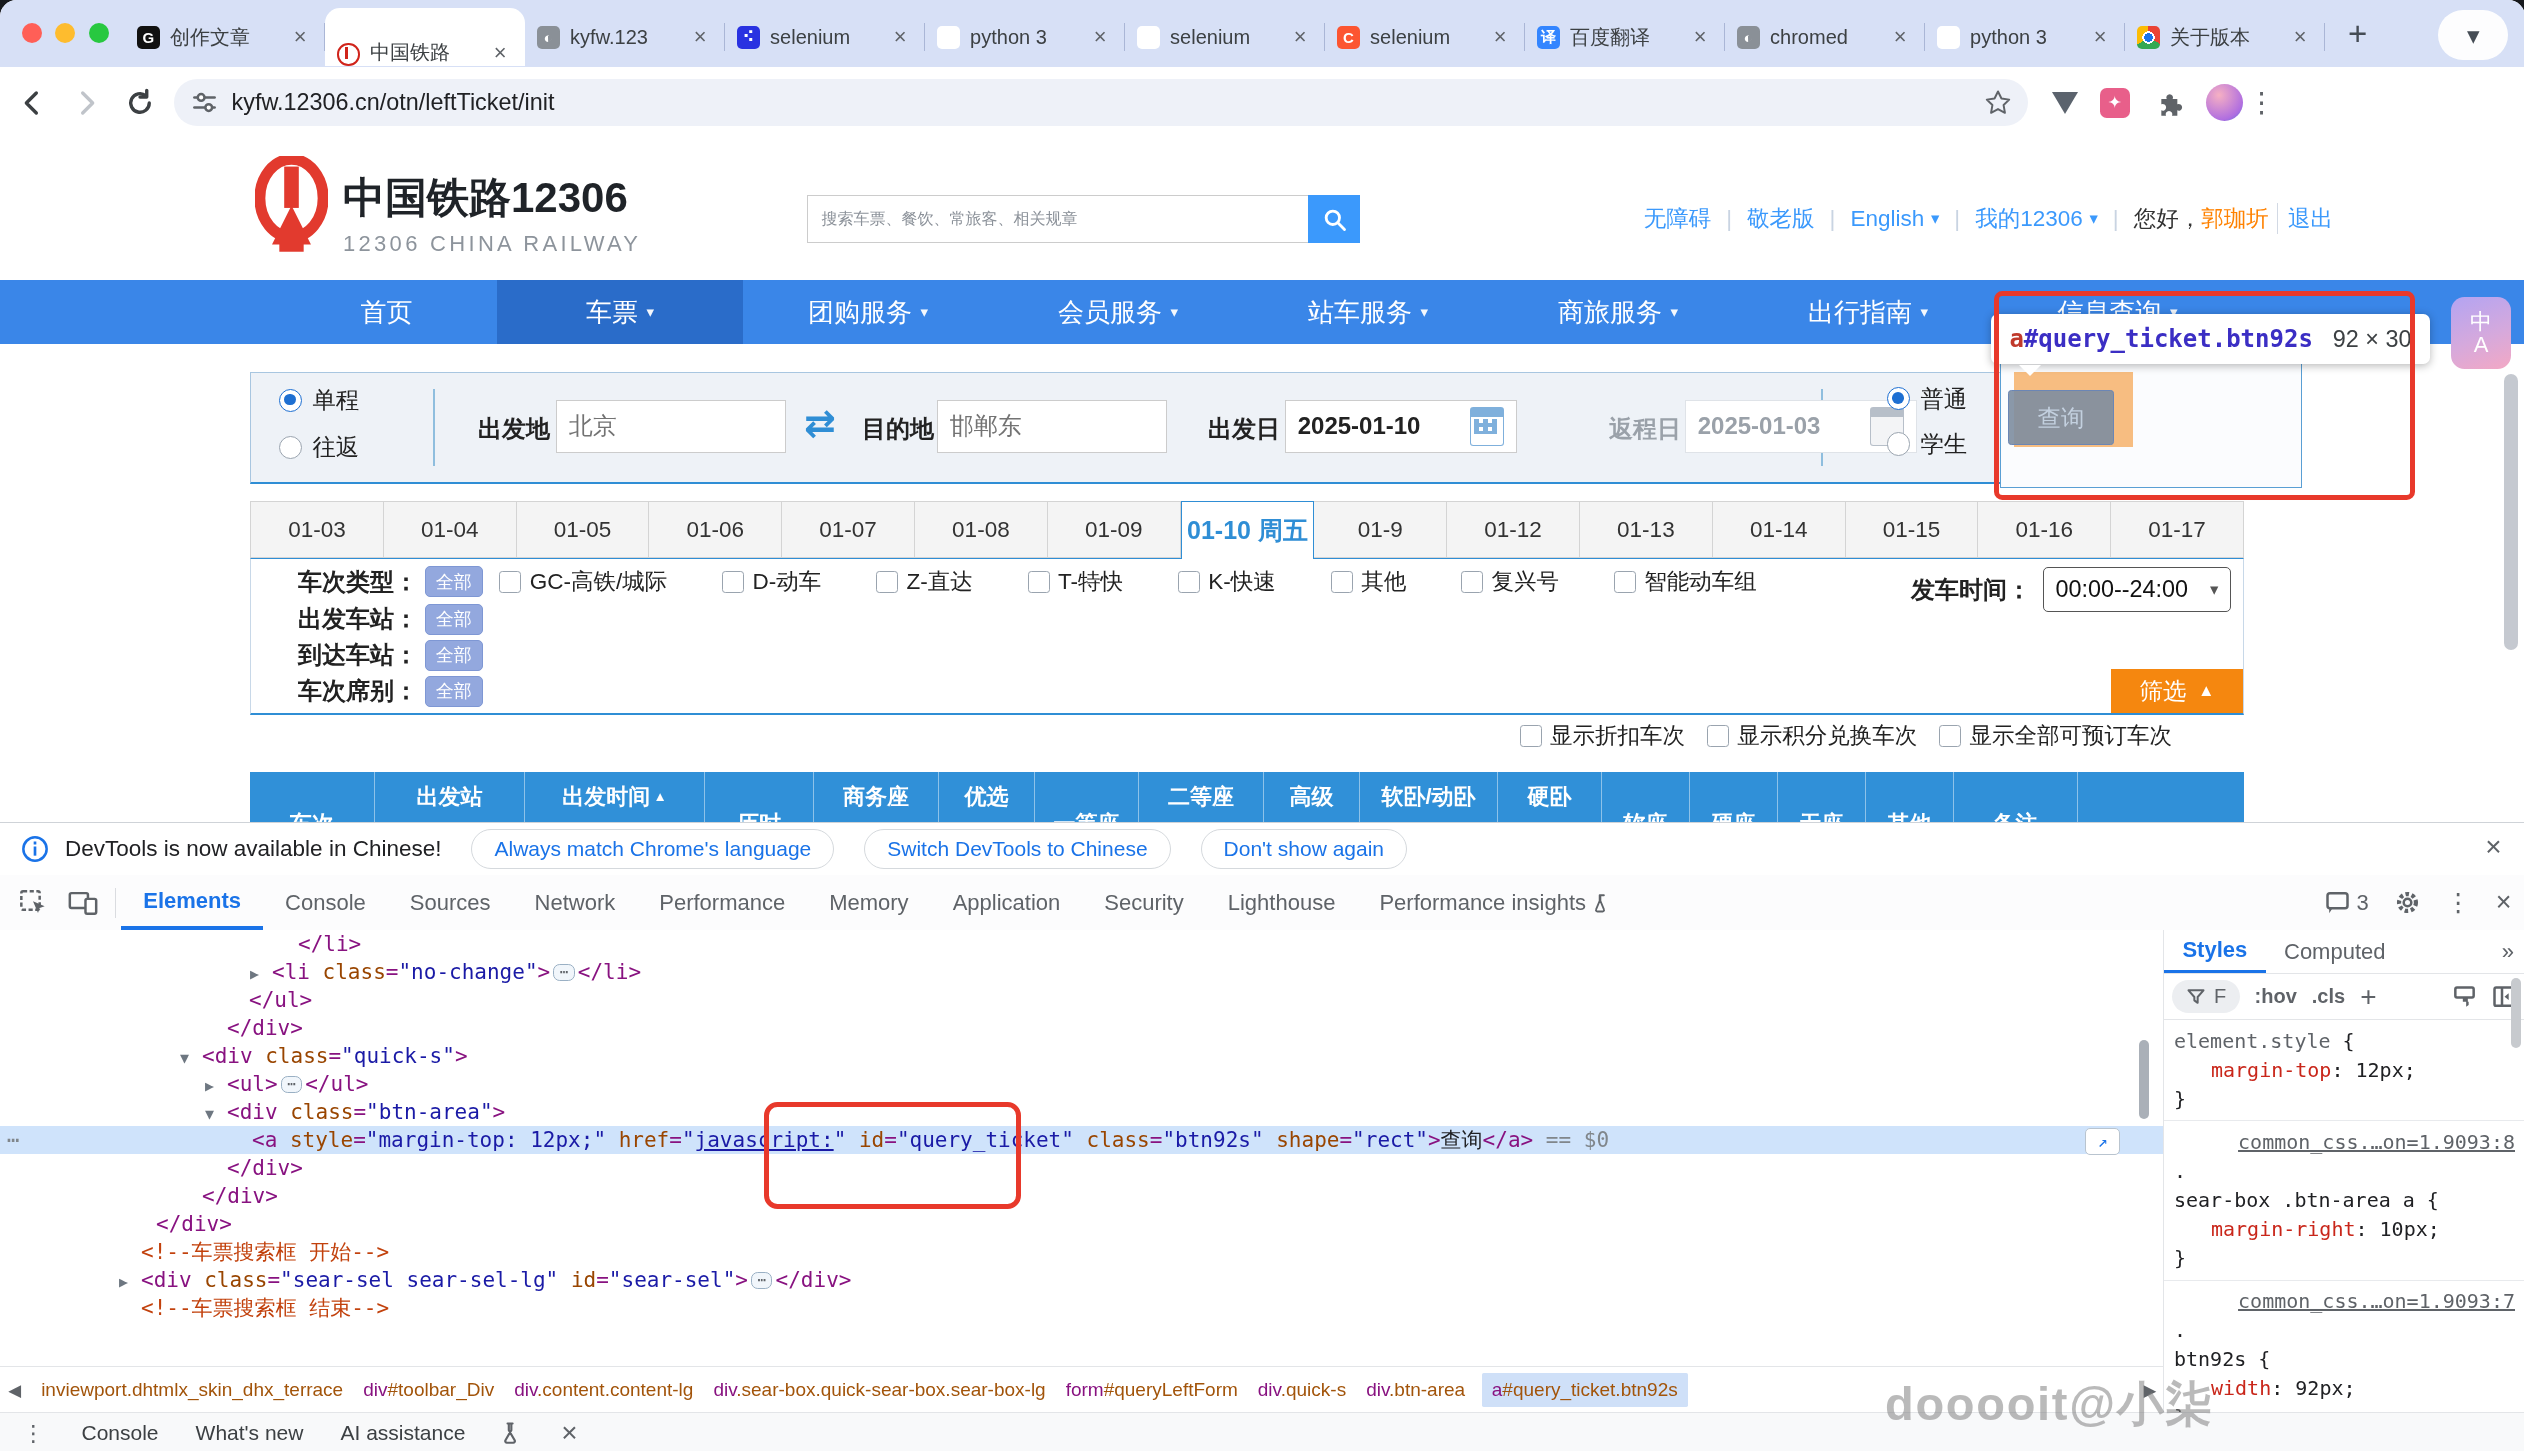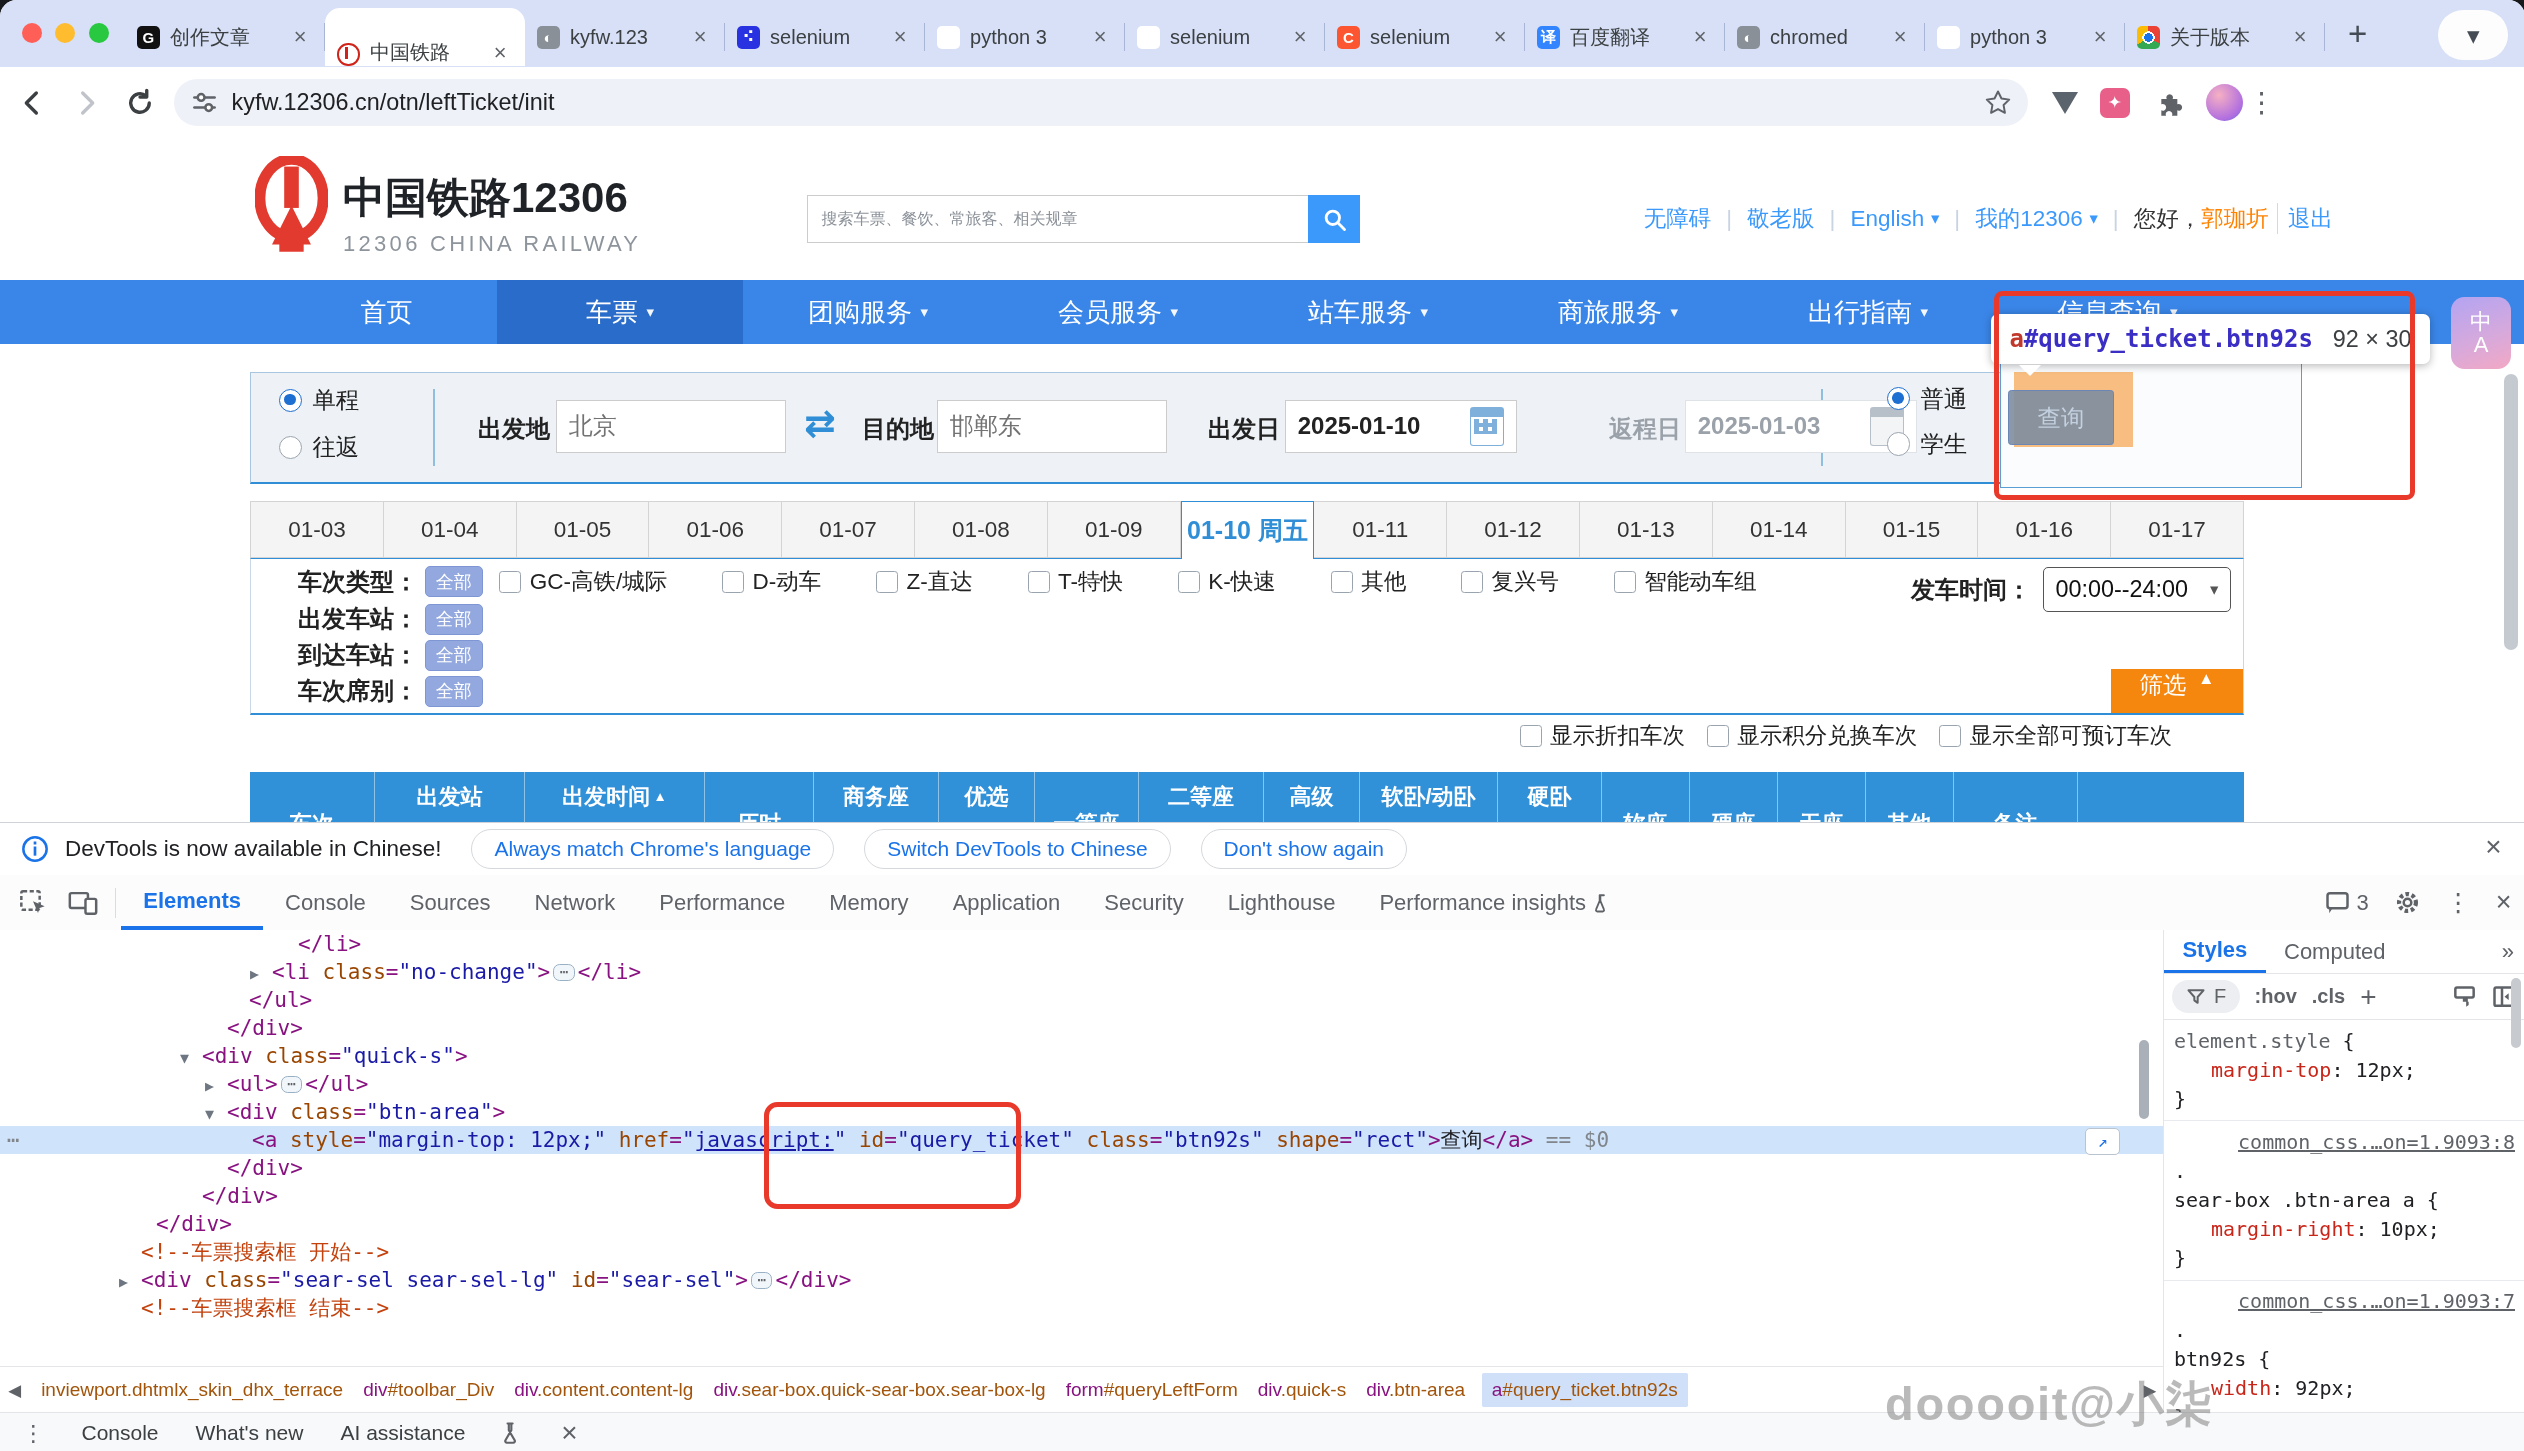--- a/index.html
+++ b/index.html
@@ -78,21 +78,21 @@
   .dtab{flex:1;background:#f4f4f4;border:0.8px solid #d4d4d4;border-left:none;display:flex;align-items:center;justify-content:center;font-size:22.5px;color:#333;box-sizing:border-box;}
   .dtab:first-child{border-left:0.8px solid #d4d4d4;}
   .dtab.active{background:#fff;border:1.7px solid #2f8ed5;border-bottom:none;color:#2f8ed5;font-weight:bold;font-size:25px;position:relative;z-index:2;height:58px;}
   
   .filterbox{position:absolute;left:250px;top:214px;width:1994px;height:157px;background:#fff;border:0.8px solid #c8d8e8;border-top:1.7px solid #2f8ed5;border-bottom:2.5px solid #2f8ed5;box-sizing:border-box;}
   .frow{position:absolute;left:0;display:flex;align-items:center;font-size:22.5px;color:#222;}
   .chip{background:#93a8de;border:0.8px solid #7e97d4;color:#fff;border-radius:5px;padding:2.5px 10px;font-size:18px;}
   .cb{width:22px;height:22px;border:1.7px solid #9aa4af;border-radius:3.3px;background:#fff;box-sizing:border-box;margin-right:8.3px;flex:0 0 22px;}
   .cbitem{display:flex;align-items:center;margin-right:55px;white-space:nowrap;}
   .timesel{border:1.7px solid #555;border-radius:5px;height:43px;display:flex;align-items:center;padding:0 11.7px;gap:22px;font-size:23.4px;color:#111;background:#fff;}
-  .filterbtn{position:absolute;right:0;bottom:0;width:132px;height:44px;background:#f5870f;color:#fff;font-size:23.4px;display:flex;align-items:flex-start;justify-content:center;gap:11.7px;}
+  .filterbtn{position:absolute;right:0;bottom:0;width:132px;height:44px;background:#f5870f;color:#fff;font-size:23.4px;display:flex;align-items:center;justify-content:center;gap:11.7px;}
   .filterbtn .up{font-size:16.7px;}
   
   .displayrow{position:absolute;left:250px;top:376px;width:1994px;display:flex;justify-content:flex-end;padding-right:72px;box-sizing:border-box;font-size:22.5px;color:#222;}
   .displayrow .cbitem{margin-right:0;margin-left:22px;}
   .theader{position:absolute;left:250px;top:428px;width:1994px;height:50px;background:#3090d8;display:flex;overflow:hidden;}
   .thcol{position:relative;flex:0 0 auto;color:#fff;font-size:22px;font-weight:bold;text-align:center;box-sizing:border-box;border-right:0.8px solid rgba(255,255,255,.45);}
   .thcol span{display:inline-block;margin-top:10px;white-space:nowrap;}
   .thcol.low span{margin-top:37px;}
   .thcol .sort{font-size:13.4px;vertical-align:3.3px;margin-left:3.3px;}
   
@@ -390,21 +390,21 @@
 
     <div class="datetabs" id="datetabs">
         <div class="dtab">01-03</div>
         <div class="dtab">01-04</div>
         <div class="dtab">01-05</div>
         <div class="dtab">01-06</div>
         <div class="dtab">01-07</div>
         <div class="dtab">01-08</div>
         <div class="dtab">01-09</div>
         <div class="dtab active">01-10 周五</div>
-        <div class="dtab">01-11</div>
+        <div class="dtab">01-9</div>
         <div class="dtab">01-12</div>
         <div class="dtab">01-13</div>
         <div class="dtab">01-14</div>
         <div class="dtab">01-15</div>
         <div class="dtab">01-16</div>
         <div class="dtab">01-17</div>
       </div>
 
     <div class="filterbox">
       <div class="frow" style="top:6.7px;left:47px;" id="typerow">

